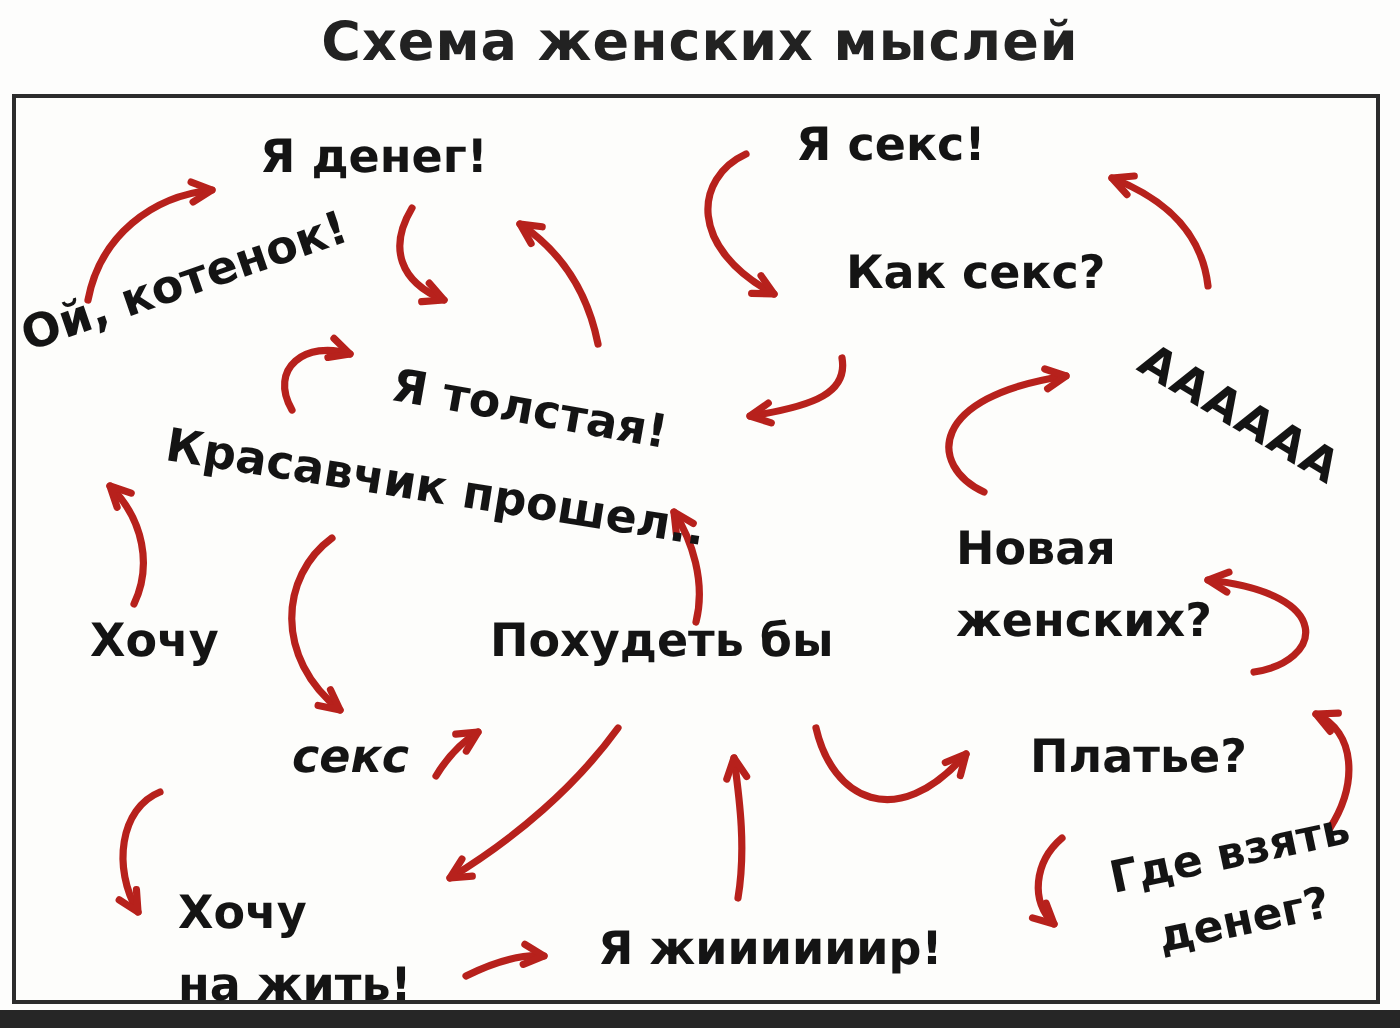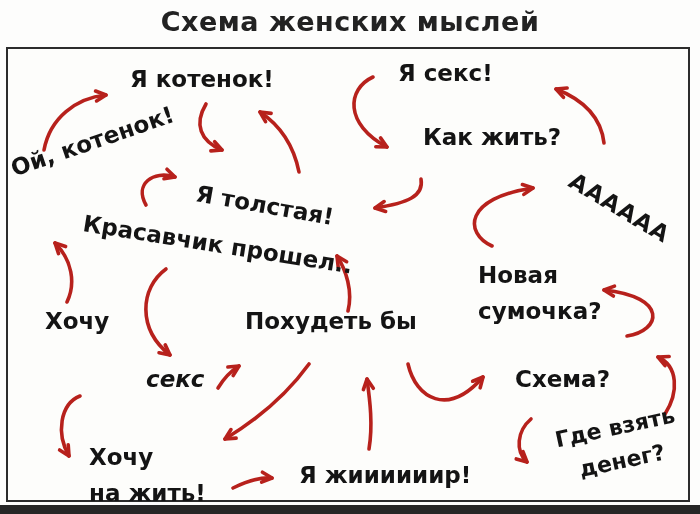--- a/index.html
+++ b/index.html
@@ -58,43 +58,43 @@
     <path marker-end="url(#ah)" d="M 80 396 C 60 404, 56 434, 69 456"></path>
     <path marker-end="url(#ah)" d="M 309 364 C 288 393, 258 419, 225 439"></path>
     <path marker-end="url(#ah)" d="M 233 488 C 247 481, 260 477, 272 478"></path>
     <path marker-end="url(#ah)" d="M 369 449 C 373 425, 370 401, 367 379"></path>
     <path marker-end="url(#ah)" d="M 408 364 C 416 399, 448 417, 483 377"></path>
     <path marker-end="url(#ah)" d="M 627 336 C 661 331, 669 297, 604 290"></path>
     <path marker-end="url(#ah)" d="M 665 414 C 679 392, 678 366, 658 357"></path>
     <path marker-end="url(#ah)" d="M 531 419 C 517 431, 515 451, 527 462"></path>
   </svg>
 
-  <div class="phrase" style="left:130px;top:62px;">Я котенок!</div>
+  <div class="phrase" style="left:130px;top:62px;">Я денег!</div>
 
   <div class="phrase" style="left:12px;top:152px;transform:rotate(-19deg);transform-origin:left center;">Ой, котенок!</div>
 
   <div class="phrase" style="left:398px;top:56px;">Я секс!</div>
 
-  <div class="phrase" style="left:423px;top:120px;">Как жить?</div>
+  <div class="phrase" style="left:423px;top:120px;">Как секс?</div>
 
   <div class="phrase" style="left:196px;top:176px;transform:rotate(10deg);transform-origin:left center;">Я толстая!</div>
 
   <div class="phrase" style="left:580px;top:164px;transform:rotate(31deg);transform-origin:left top;letter-spacing:1px;">АААААА</div>
 
   <div class="phrase" style="left:83px;top:206px;transform:rotate(9deg);transform-origin:left center;">Красавчик прошел..</div>
 
   <div class="phrase" style="left:45px;top:304px;"><span>Хочу</span><br></div>
 
   <div class="phrase" style="left:146px;top:362px;font-style:italic;">секс</div>
 
   <div class="phrase" style="left:245px;top:304px;">Похудеть бы</div>
 
-  <div class="phrase" style="left:478px;top:258px;"><span>Новая</span><br><span>сумочка?</span></div>
+  <div class="phrase" style="left:478px;top:258px;"><span>Новая</span><br><span>женских?</span></div>
 
-  <div class="phrase" style="left:515px;top:362px;">Схема?</div>
+  <div class="phrase" style="left:515px;top:362px;">Платье?</div>
 
   <div class="phrase" style="left:89px;top:440px;"><span>Хочу</span><br><span>на жить!</span></div>
 
   <div class="phrase" style="left:299px;top:458px;">Я жиииииир!</div>
 
   <div class="phrase" style="left:552px;top:424px;transform:rotate(-12deg);transform-origin:left top;text-align:center;font-size:22px;"><span>Где взять</span><br><span>денег?</span></div>
 
 </div>
 
 </body></html>

